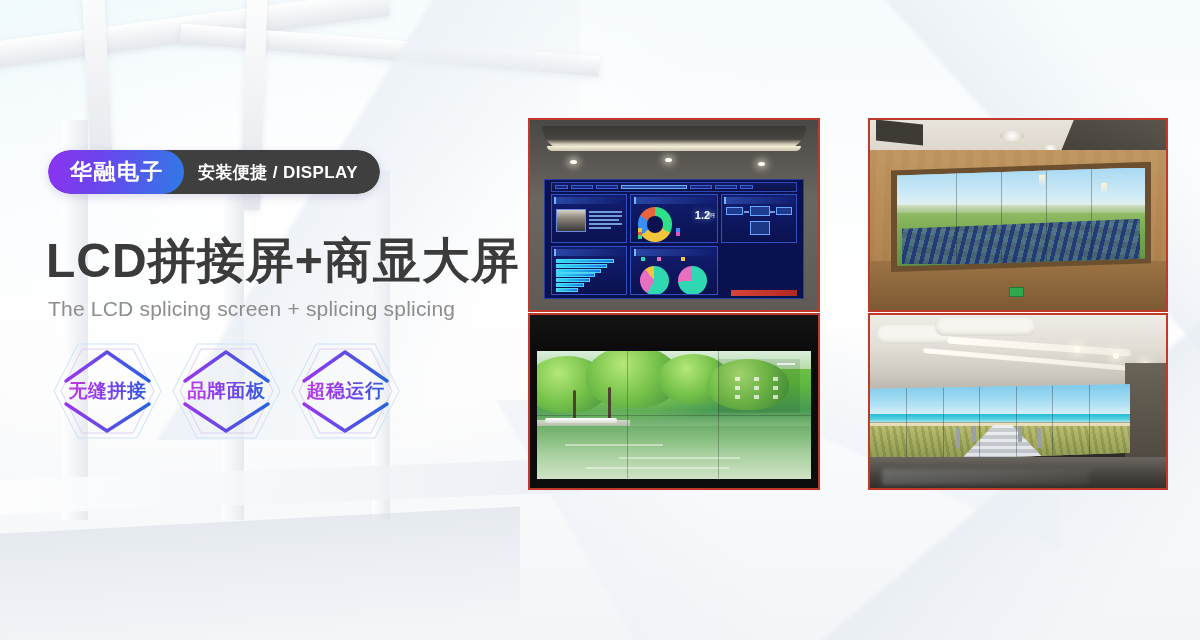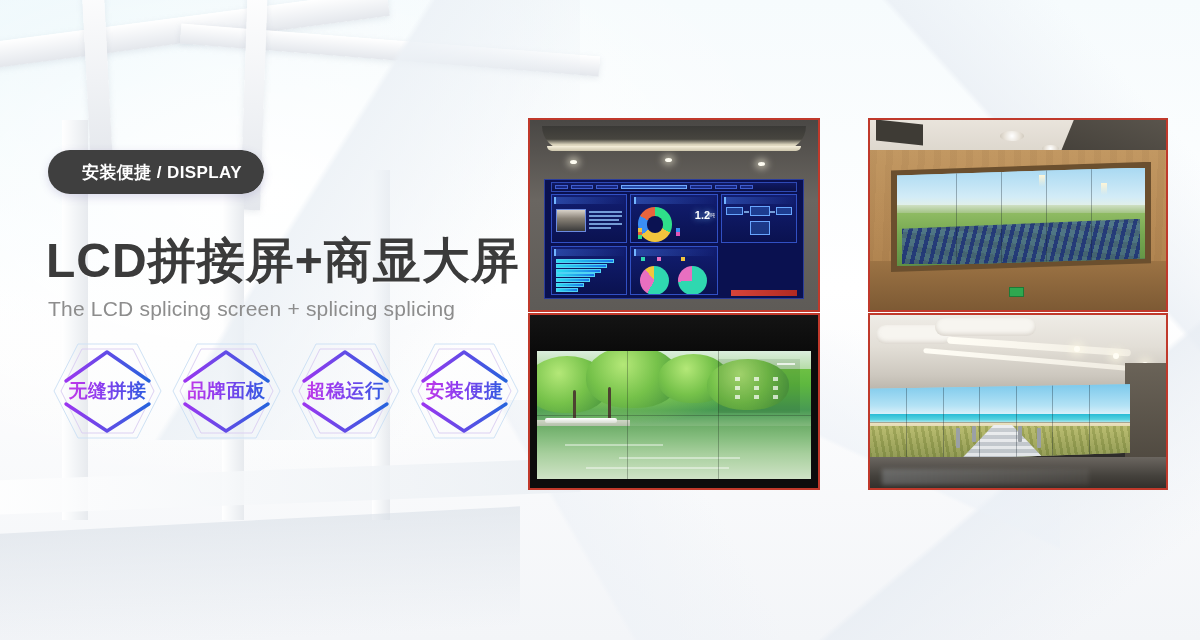--- a/index.html
+++ b/index.html
@@ -469,20 +469,23 @@
     <div class="facet facet-1"></div>
     <div class="facet facet-2"></div>
     <div class="facet facet-3"></div>
     <div class="facet facet-4"></div>
     <div class="facet facet-5"></div>
   </div>
 
   <div class="left">
 
     <div class="brand-pill">
+      <div class="brand-left">
+        <span>华融电子</span>
+      </div>
       <div class="brand-right">
         <span>安装便捷 / DISPLAY</span>
       </div>
     </div>
 
     <div class="headline">LCD拼接屏+商显大屏</div>
     <div class="subline">The LCD splicing screen + splicing splicing</div>
 
     <div class="features">
 
@@ -515,29 +518,20 @@
       <div class="feature">
         <svg width="119" height="110" viewBox="0 0 119 110">
           <polygon points="30,8 89,8 113,55 89,102 30,102 6,55" fill="none" stroke="#cfe2f5" stroke-width="1"></polygon>
           <polygon points="34,13 85,13 106,55 85,97 34,97 13,55" fill="none" stroke="#dcd0f2" stroke-width="1"></polygon>
           <polyline points="18,45 59,16 101,45" fill="none" stroke="url(#chevG1)" stroke-width="3.4" stroke-linejoin="round" stroke-linecap="round"></polyline>
           <polyline points="18,68 59,95 101,68" fill="none" stroke="url(#chevG1)" stroke-width="3.4" stroke-linejoin="round" stroke-linecap="round"></polyline>
         </svg>
         <span class="feature-label">超稳运行</span>
       </div>
 
-      <div class="feature">
-        <svg width="119" height="110" viewBox="0 0 119 110">
-          <polygon points="30,8 89,8 113,55 89,102 30,102 6,55" fill="none" stroke="#cfe2f5" stroke-width="1"></polygon>
-          <polygon points="34,13 85,13 106,55 85,97 34,97 13,55" fill="none" stroke="#dcd0f2" stroke-width="1"></polygon>
-          <polyline points="18,45 59,16 101,45" fill="none" stroke="url(#chevG1)" stroke-width="3.4" stroke-linejoin="round" stroke-linecap="round"></polyline>
-          <polyline points="18,68 59,95 101,68" fill="none" stroke="url(#chevG1)" stroke-width="3.4" stroke-linejoin="round" stroke-linecap="round"></polyline>
-        </svg>
-        <span class="feature-label">安装便捷</span>
-      </div>
 
     </div>
   </div>
 
   <div class="grid">
 
     <div class="cell cell-tl">
       <div class="scene">
         <div class="tl-room"></div>
         <div class="tl-ceil"></div>

